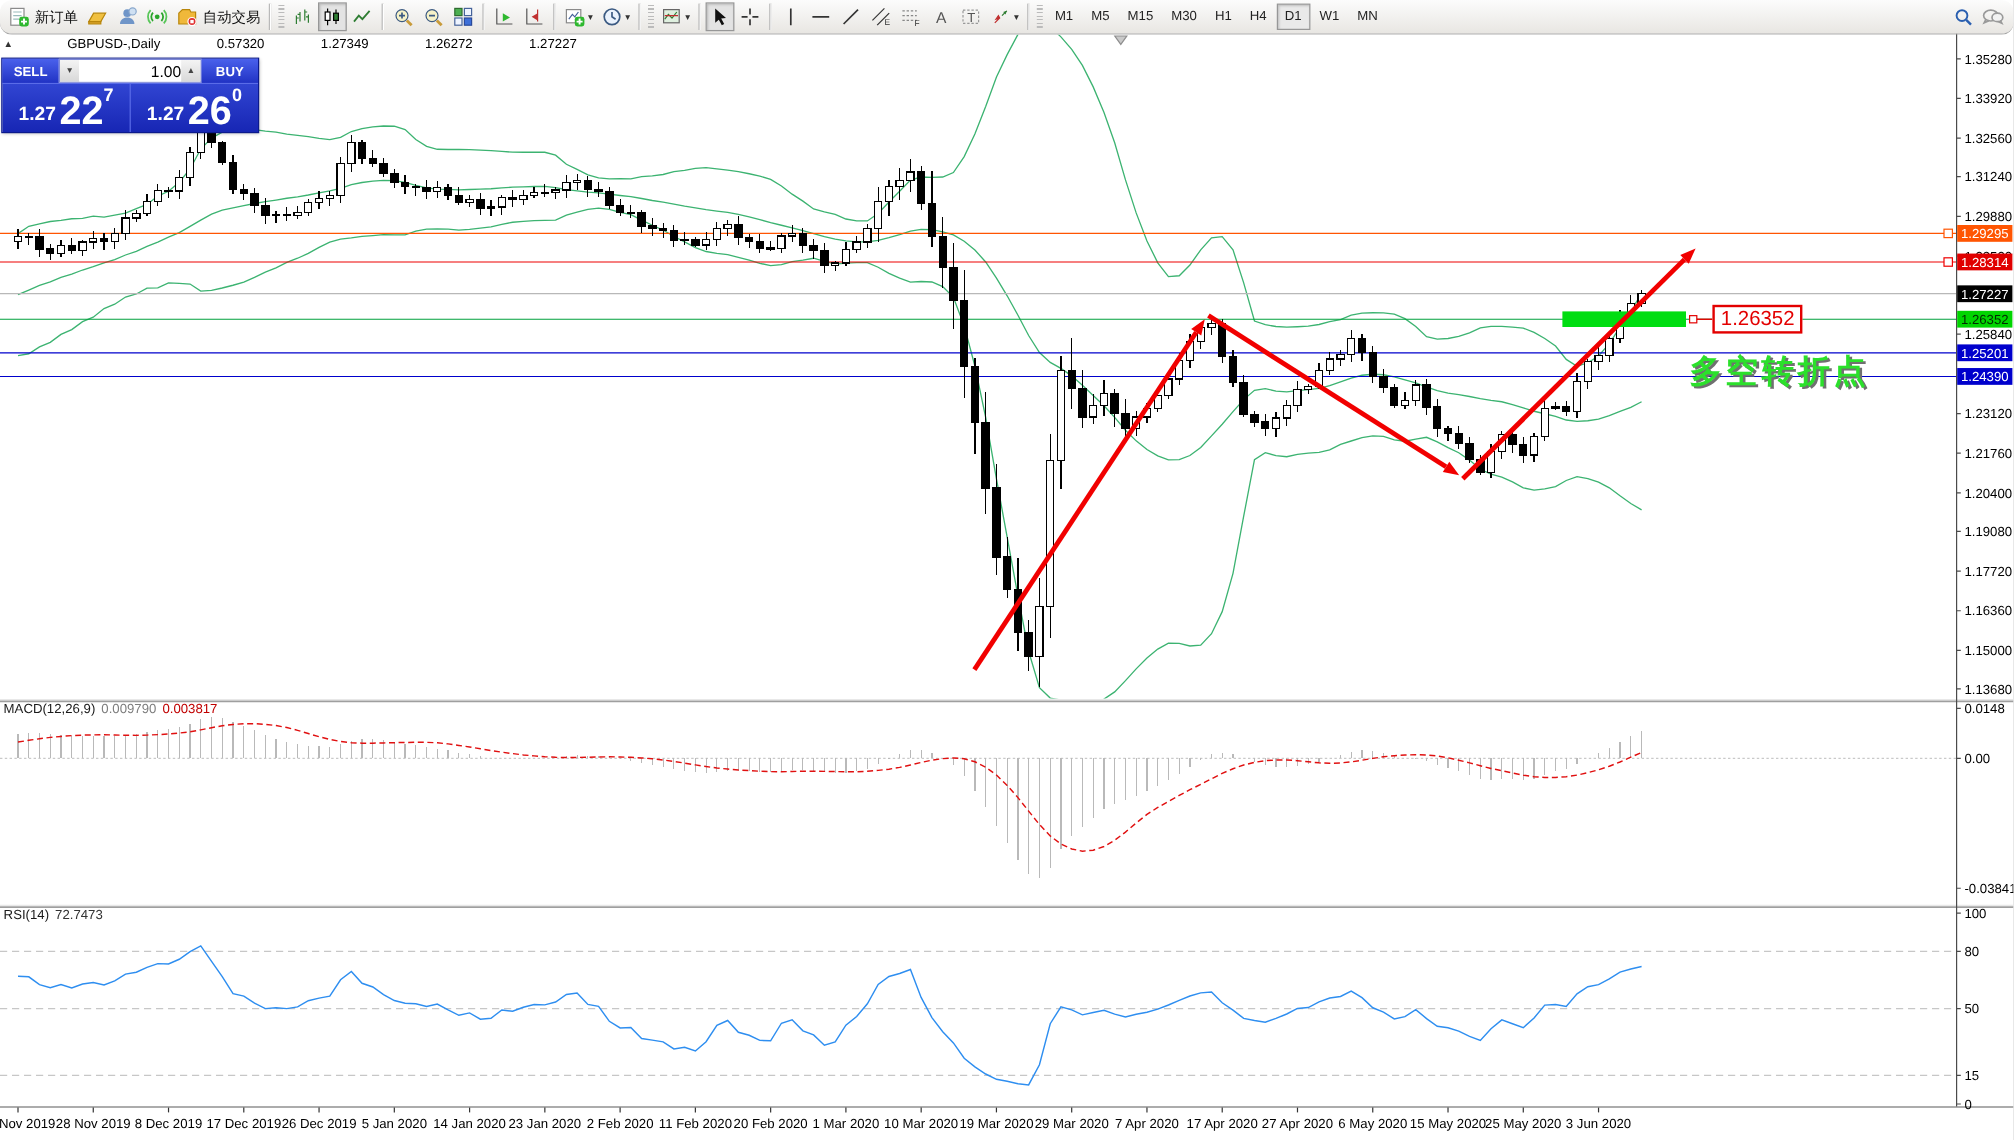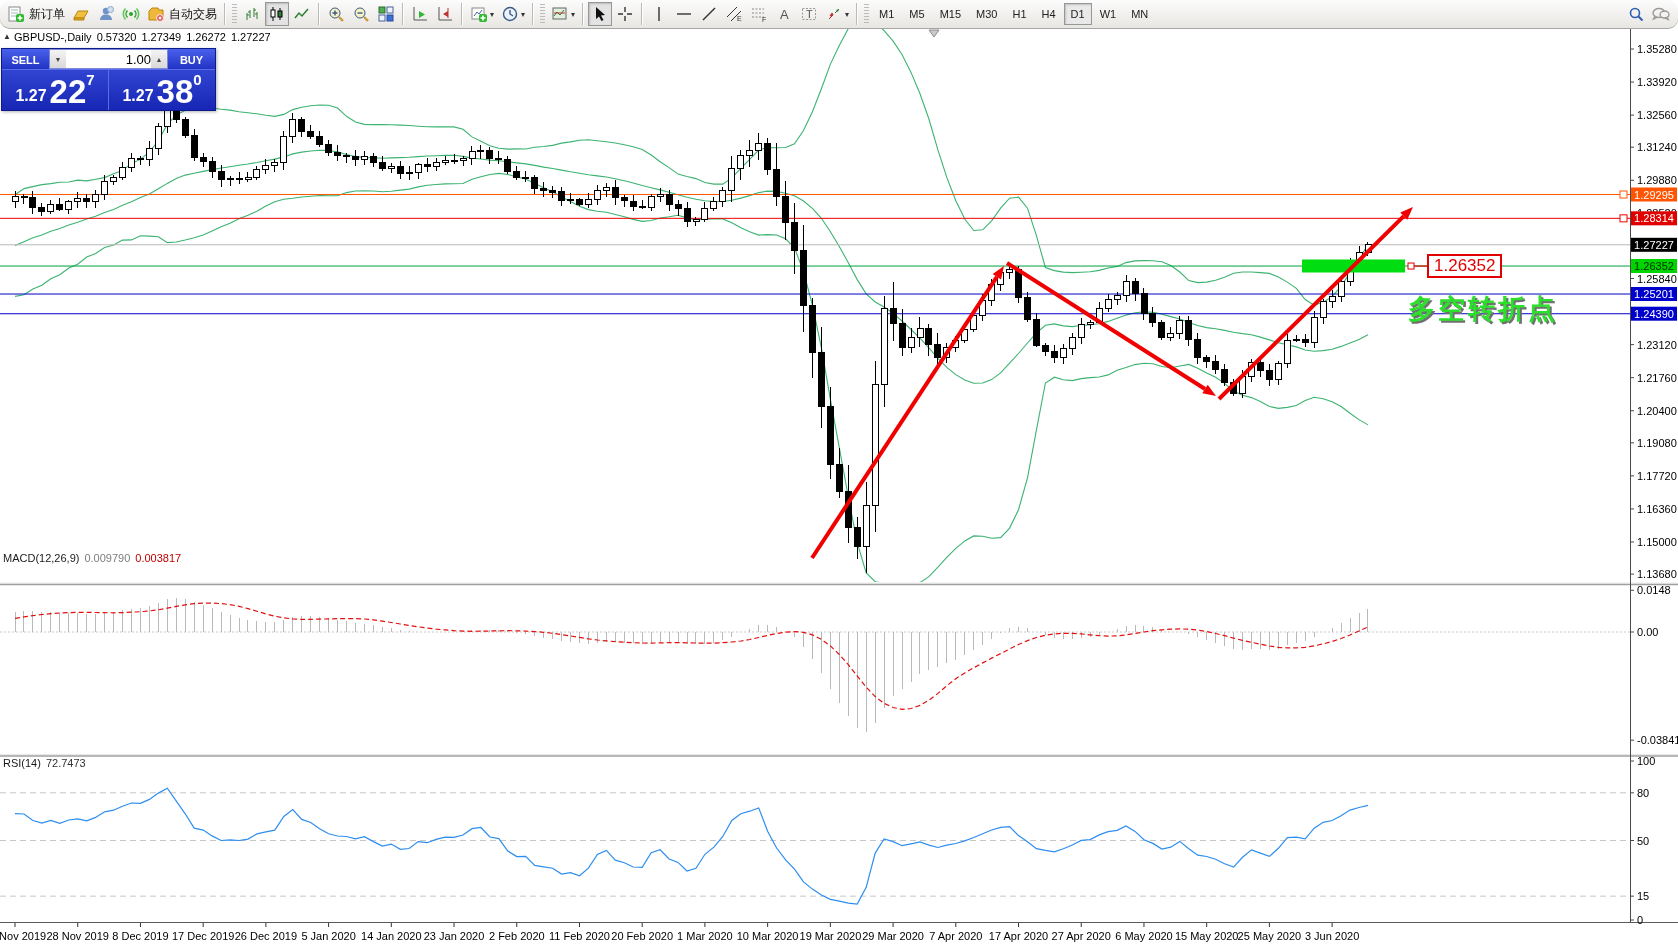--- a/index.html
+++ b/index.html
@@ -17,21 +17,21 @@
   .tbtn .caret{font-size:8px;color:#333;margin-left:2px;}
   .sep{width:1px;height:22px;background:#b9b9b9;border-right:1px solid #fff;margin:0 3px;}
   .grip{width:5px;height:20px;margin:0 2px;background:repeating-linear-gradient(#bbb 0 1px,transparent 1px 3px);}
   .tb-right{margin-left:auto;display:flex;align-items:center;}
   .tfbtn{min-width:26px;height:22px;font-size:11px;color:#222;border:1px solid transparent;background:transparent;font-family:"Liberation Sans",sans-serif;}
   .tfbtn.active{background:#e9e9e9;border:1px solid #979797;box-shadow:inset 1px 1px 2px rgba(0,0,0,.18);}
 
   
   .collapse{position:absolute;left:3px;top:32px;z-index:6;font-size:8px;color:#333;}
   .symtitle{position:absolute;left:14px;top:31px;z-index:6;font-size:11px;color:#000;white-space:nowrap;}
-  .symtitle span{margin-right:5px;}
+  .symtitle span{margin-right:5px;margin-left:42px;}
 
   
   .ocp{position:absolute;left:1px;top:48px;width:213px;z-index:6;border:1px solid #0c1a8c;
     background:linear-gradient(#3e55e2,#1726b4);box-shadow:1px 1px 3px rgba(0,0,0,.3);}
   .ocp-top{display:flex;height:20px;}
   .btn-sell,.btn-buy{width:47px;color:#fff;font-size:11px;font-weight:bold;text-align:center;line-height:20px;
     background:linear-gradient(#4a61ec,#2133c4);border:none;font-family:"Liberation Sans",sans-serif;}
   .vol-wrap{flex:1;display:flex;background:#fff;border:1px solid #7d88d8;}
   .vol-btn{width:16px;border:none;background:linear-gradient(#f4f4f4,#d8d8d8);font-size:7px;color:#444;padding:0;}
   .vol-input{flex:1;border:none;outline:none;font-size:13px;text-align:right;padding-right:0;width:60px;color:#000;font-family:"Liberation Sans",sans-serif;}
@@ -974,27 +974,27 @@
       <button class="btn-buy">BUY</button>
     </div>
     <div class="ocp-bottom">
       <div class="px">
         <span class="px-small">1.27</span>
           <span class="px-big">22</span>
           <span class="px-sup">7</span>
       </div>
       <div class="px">
         <span class="px-small">1.27</span>
-          <span class="px-big">38</span>
+          <span class="px-big">26</span>
           <span class="px-sup">0</span>
       </div>
     </div>
   </div>
 
-  <div class="ind-label" style="top:552px;">
+  <div class="ind-label" style="top:585px;">
     <span>MACD(12,26,9)</span><span class="v1">0.009790</span><span class="v2">0.003817</span>
   </div>
   <div class="ind-label" style="top:757px;">
     <span>RSI(14)</span><span class="vr">72.7473</span>
   </div>
 
   <div class="lvl-label" style="top: 254.04px;">1.26352</div>
   <div class="cn-note">多空转折点</div>
 
 </div>

